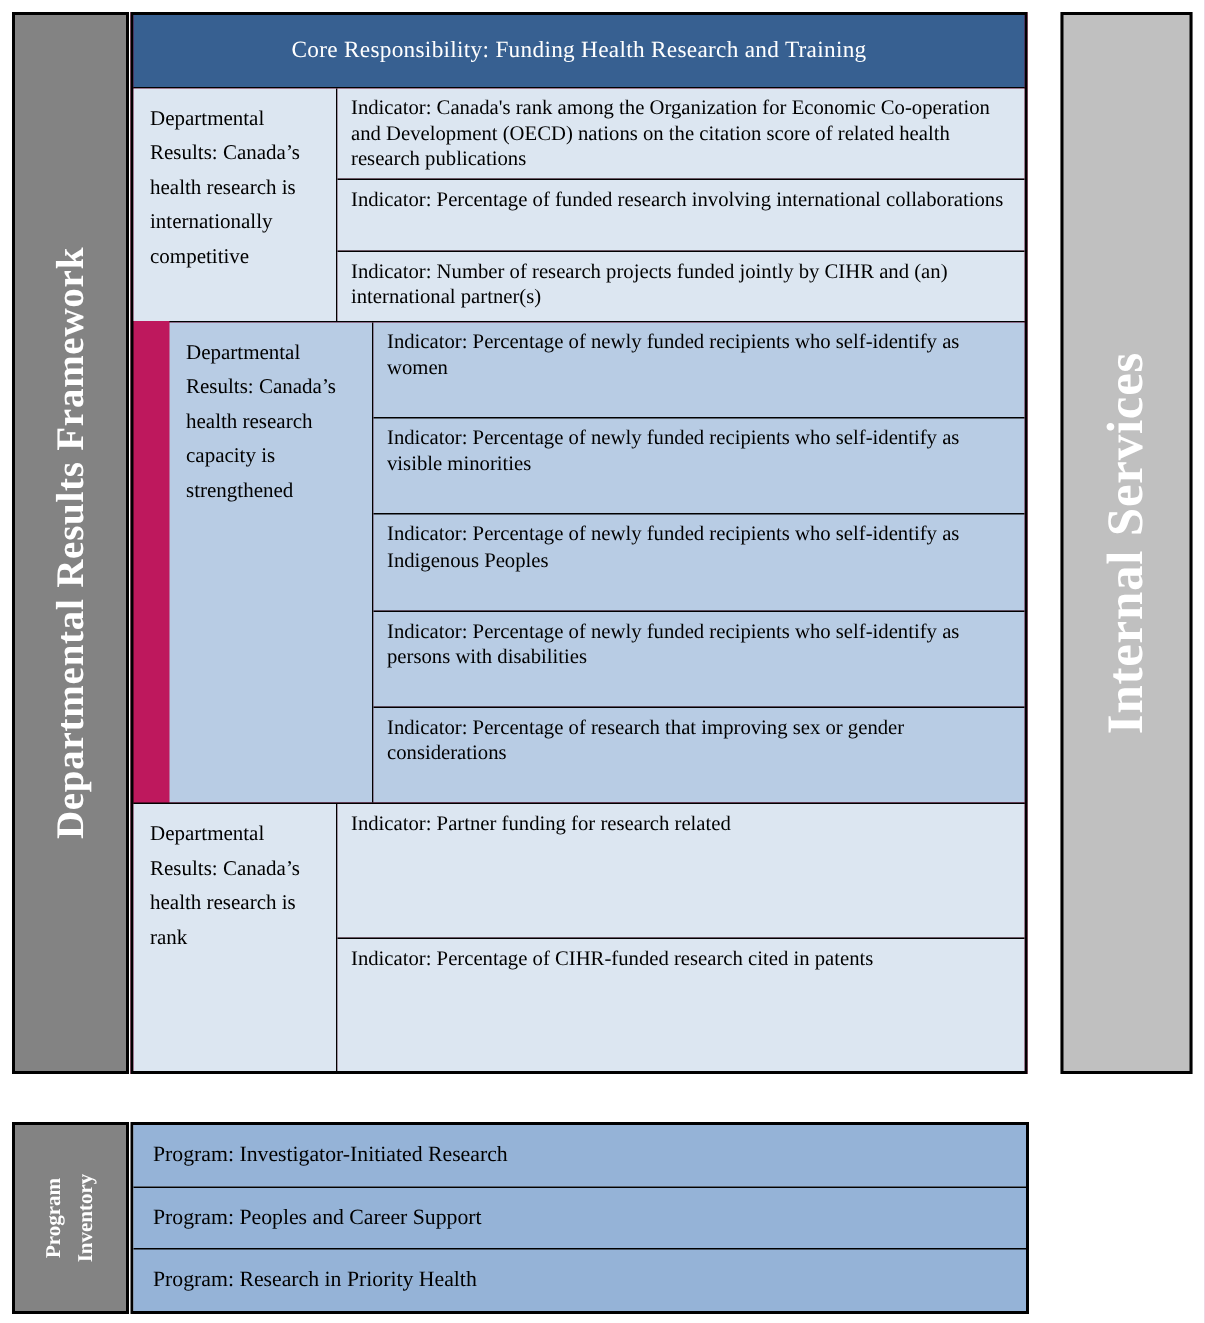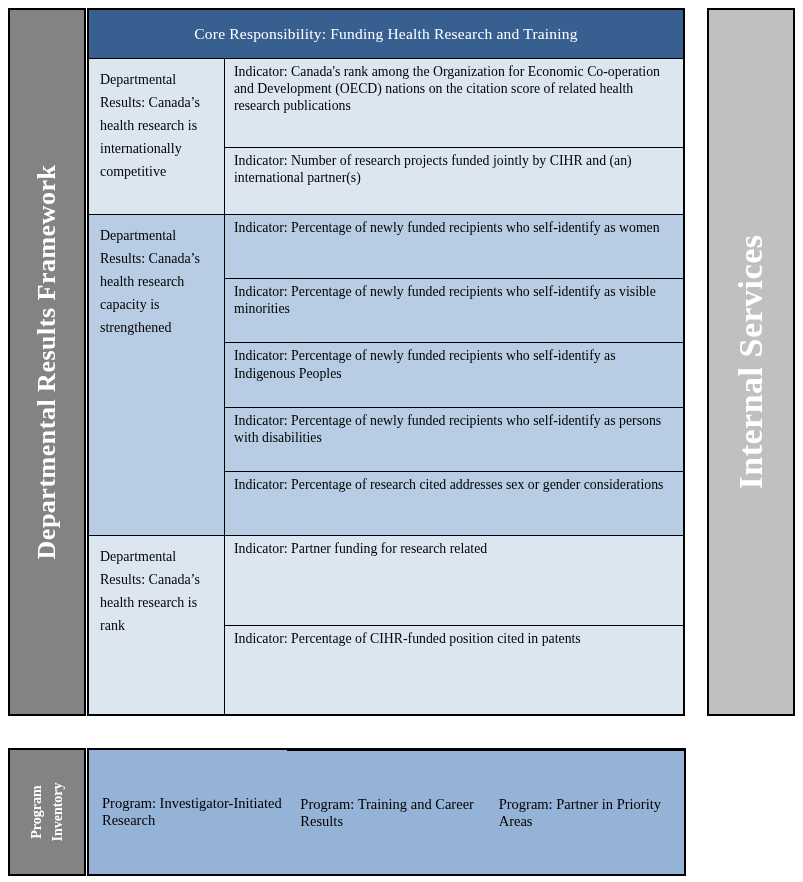--- a/index.html
+++ b/index.html
@@ -32,40 +32,40 @@
     position:absolute; left:87px; top:8px; width:598px; height:708px;
     border:2px solid #000; display:flex; flex-direction:column; background:#be185d;
   }
   .core-header {
     flex:0 0 48px; background:#376091; color:#fff;
     display:flex; align-items:center; justify-content:center;
     font-size:15.5px; letter-spacing:0.2px;
   }
   .group { display:flex; border-top:1.5px solid #000; }
   #group-1 { flex:0 0 156px; }
-  #group-2 { flex:0 0 321px; }
+  #group-2 { flex:0 0 321px;margin-left:24px; }
   #group-3 { flex:1 1 auto; }
   .dr-cell {
     flex:0 0 136px; border-right:1.5px solid #000;
     padding:9px 6px 0 11px; font-size:14px; line-height:1.65; color:#000;
   }
   .ind-col { flex:1 1 auto; display:flex; flex-direction:column;justify-content:space-between; }
   .ind-cell {
     flex:1 1 0; padding:4px 8px 2px 9px;
     font-size:13.8px; line-height:1.24; color:#000;
   }
   .ind-cell + .ind-cell { border-top:1.5px solid #000; }
   #group-1 .ind-cell:first-child { flex:1.35 1 0; }
   .g-light .dr-cell, .g-light .ind-cell { background:#dce6f1; }
   .g-medium .dr-cell, .g-medium .ind-cell { background:#b8cce4; }
 
   
   #programs {
     position:absolute; left:87px; top:748px; width:599px; height:128px;
-    border:2px solid #000; display:flex; flex-direction:row;
+    border:2px solid #000; display:flex; flex-direction:column;
   }
   .program-row {
     flex:1 1 0; background:#95b3d7; display:flex; align-items:center;
     padding-left:13px; font-size:14.5px; color:#000;
   }
   .program-row + .program-row { border-top:1.5px solid #000; }
 </style>
 </head>
 <body>
 
@@ -75,51 +75,52 @@
     <span class="vtext">Departmental Results Framework</span>
   </div>
 
   <div id="main-table">
     <div class="core-header">Core Responsibility: Funding Health Research and Training</div>
 
     <div class="group g-light" id="group-1">
       <div class="dr-cell">Departmental Results: Canada’s health research is internationally competitive</div>
       <div class="ind-col">
         <div class="ind-cell">Indicator: Canada's rank among the Organization for Economic Co-operation and Development (OECD) nations on the citation score of related health research publications</div>
+        <div class="ind-cell">Indicator: Percentage of funded research involving international collaborations</div>
         <div class="ind-cell">Indicator: Number of research projects funded jointly by CIHR and (an) international partner(s)</div>
       </div>
     </div>
 
     <div class="group g-medium" id="group-2">
       <div class="dr-cell">Departmental Results: Canada’s health research capacity is strengthened</div>
       <div class="ind-col">
         <div class="ind-cell">Indicator: Percentage of newly funded recipients who self-identify as women</div>
         <div class="ind-cell">Indicator: Percentage of newly funded recipients who self-identify as visible minorities</div>
         <div class="ind-cell">Indicator: Percentage of newly funded recipients who self-identify as Indigenous Peoples</div>
         <div class="ind-cell">Indicator: Percentage of newly funded recipients who self-identify as persons with disabilities</div>
-        <div class="ind-cell">Indicator: Percentage of research cited addresses sex or gender considerations</div>
+        <div class="ind-cell">Indicator: Percentage of research that improving sex or gender considerations</div>
       </div>
     </div>
 
     <div class="group g-light" id="group-3">
       <div class="dr-cell">Departmental Results: Canada’s health research is rank</div>
       <div class="ind-col">
         <div class="ind-cell">Indicator: Partner funding for research related</div>
-        <div class="ind-cell">Indicator: Percentage of CIHR-funded position cited in patents</div>
+        <div class="ind-cell">Indicator: Percentage of CIHR-funded research cited in patents</div>
       </div>
     </div>
   </div>
 
   <div class="vbar" id="internal-bar">
     <span class="vtext">Internal Services</span>
   </div>
 
   <div class="vbar" id="pi-bar">
     <span class="vtext">Program Inventory</span>
   </div>
 
   <div id="programs">
     <div class="program-row">Program: Investigator-Initiated Research</div>
-    <div class="program-row">Program: Training and Career Results</div>
-    <div class="program-row">Program: Partner in Priority Areas</div>
+    <div class="program-row">Program: Peoples and Career Support</div>
+    <div class="program-row">Program: Research in Priority Health</div>
   </div>
 
 </div>
 
 </body></html>

